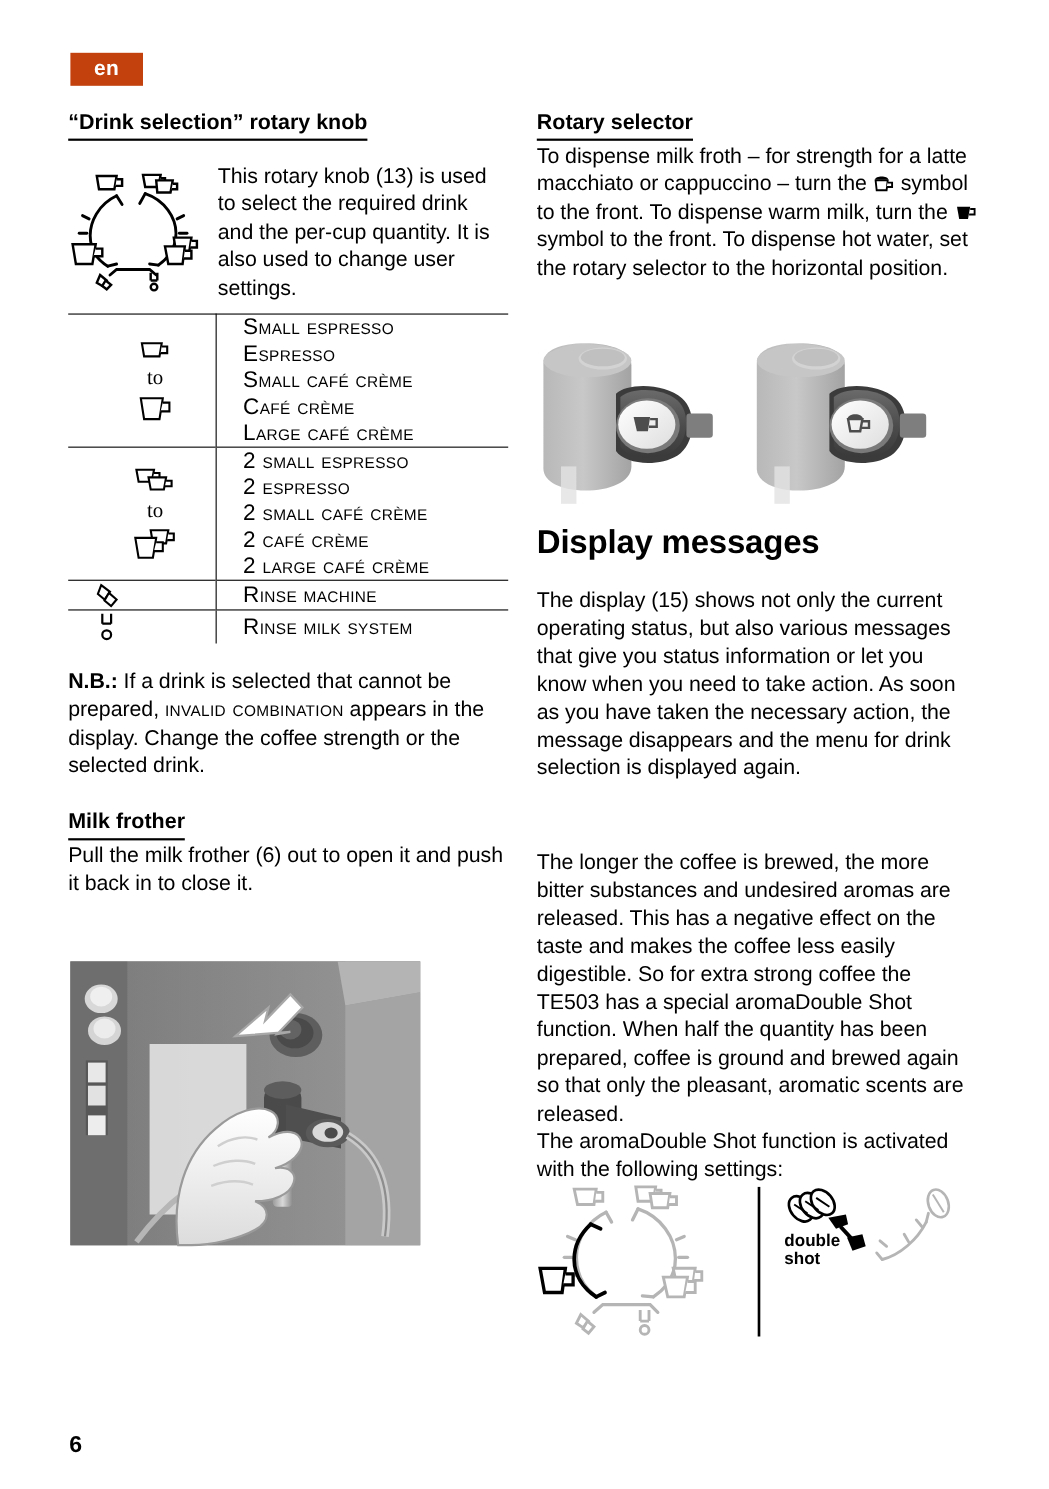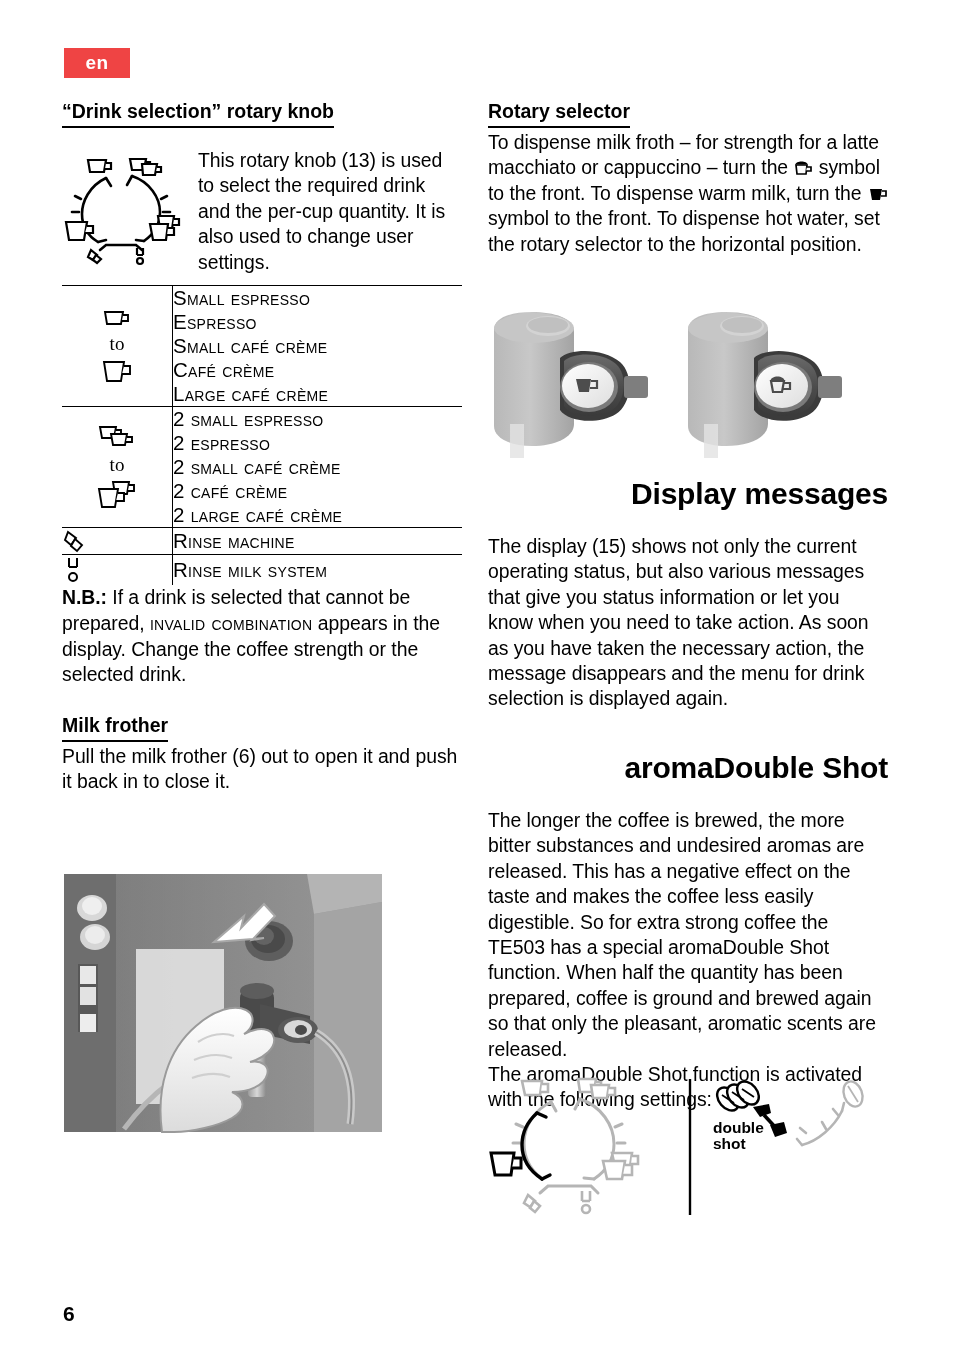--- a/index.html
+++ b/index.html
@@ -22,21 +22,21 @@
     height: 1354px;
   }
 
   
   .lang-tab {
     position: absolute;
     left: 64px;
     top: 48px;
     width: 66px;
     height: 30px;
-    background: #ef4444;
+    background: #c2410c;
     color: #ffffff;
     font-size: 19px;
     font-weight: bold;
     display: flex;
     align-items: center;
     justify-content: center;
     letter-spacing: .5px;
   }
 
   
@@ -57,21 +57,20 @@
     display: inline-block;
     border-bottom: 2.4px solid #000;
     line-height: 1.18;
   }
   h2.chapter {
     font-size: 30px;
     font-weight: bold;
     margin: 0;
     line-height: 1.2;
     letter-spacing: -0.2px;
-    text-align: right;
   }
   p.body {
     font-size: 19.4px;
     line-height: 25.4px;
     margin: 0;
     letter-spacing: -0.05px;
   }
   .bold { font-weight: bold; }
   .sc {
     font-variant: small-caps;
@@ -97,21 +96,21 @@
   
   table.drinks {
     width: 400px;
     border-collapse: collapse;
     margin-top: 10px;
   }
   table.drinks td {
     padding: 0;
     vertical-align: middle;
   }
-  table.drinks tr.rule > td { border-top: 1.6px solid #000; }
+  table.drinks tr.rule > td { border-top: 1.6px solid #000; padding-left: 24px; }
   td.icon-cell {
     width: 110px;
     border-right: 1.6px solid #000;
     text-align: center;
     padding: 10px 0 10px 0;
     font-family: Liberation Serif, serif;
   }
   td.label-cell {
     padding: 10px 0 10px 20px;
   }
@@ -348,21 +347,21 @@
             </svg>
           </span>
         </td>
         <td class="label-cell">
           <span class="drink-line sc">Rinse milk system</span>
         </td>
       </tr>
     </tbody>
       </table>
 
-    <p class="body" style=""><span class="bold">N.B.:</span><span> If a drink is selected that cannot be prepared, </span><span class="sc">Invalid combination</span><span> appears in the display. Change the coffee strength or the selected drink.</span></p>
+    <p class="body" style="margin-top:22px"><span class="bold">N.B.:</span><span> If a drink is selected that cannot be prepared, </span><span class="sc">Invalid combination</span><span> appears in the display. Change the coffee strength or the selected drink.</span></p>
 
     <div style="margin-top:26px">
       <h3 class="sub">Milk frother</h3>
       <p class="body">Pull the milk frother (6) out to open it and push it back in to close it.</p>
     </div>
   </div>
 
   <div class="photo-frother">
     <svg width="318" height="258" viewBox="0 0 318 258">
       <defs>
@@ -515,21 +514,20 @@
       </g>
     </svg>
   </div>
 
   <div style="position:absolute;left:488px;top:476px;width:400px">
     <h2 class="chapter">Display messages</h2>
     <p class="body" style="margin-top:22px">The display (15) shows not only the current operating status, but also various messages that give you status information or let you know when you need to take action. As soon as you have taken the necessary action, the message disappears and the menu for drink selection is displayed again.</p>
   </div>
 
   <div style="position:absolute;left:488px;top:750px;width:400px">
-    <h2 class="chapter">aromaDouble Shot</h2>
     <p class="body" style="margin-top:22px">The longer the coffee is brewed, the more bitter substances and undesired aromas are released. This has a negative effect on the taste and makes the coffee less easily digestible. So for extra strong coffee the TE503 has a special aromaDouble Shot function. When half the quantity has been prepared, coffee is ground and brewed again so that only the pleasant, aromatic scents are released.</p>
     <p class="body">The aromaDouble Shot function is activated with the following settings:</p>
   </div>
 
   <div class="fig-bottom">
     <svg width="400" height="185" viewBox="0 0 400 185">
 
       <g>
 
         <g fill="none" stroke="#b5b5b5" stroke-width="3" stroke-linecap="round">

